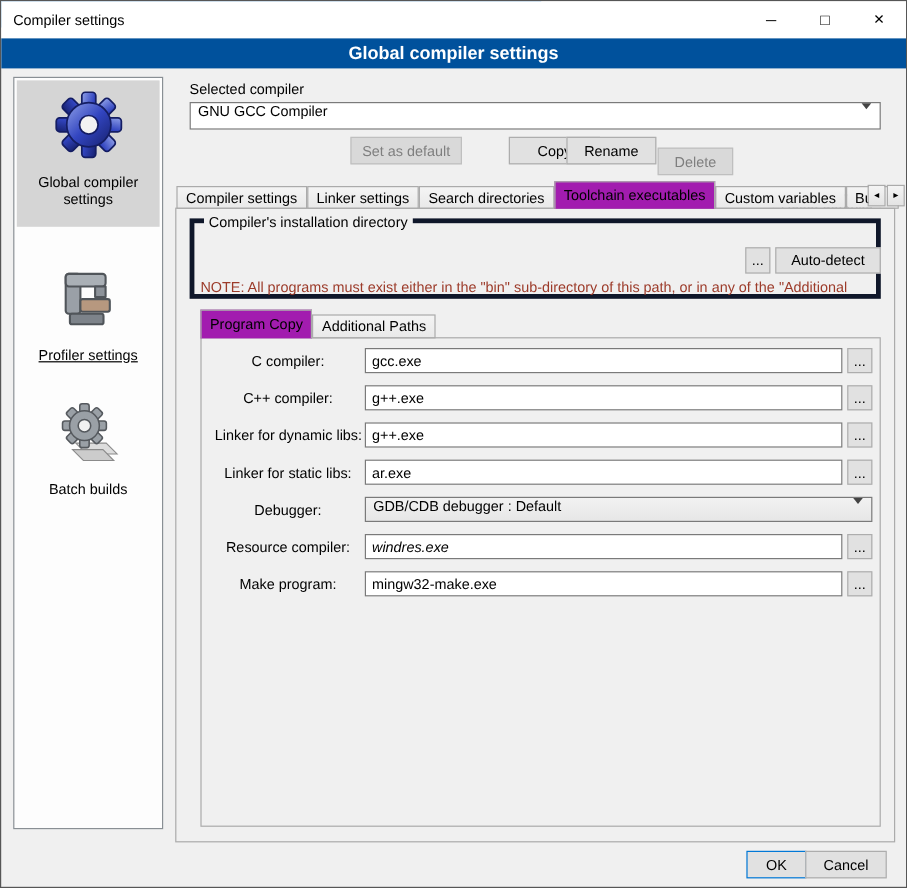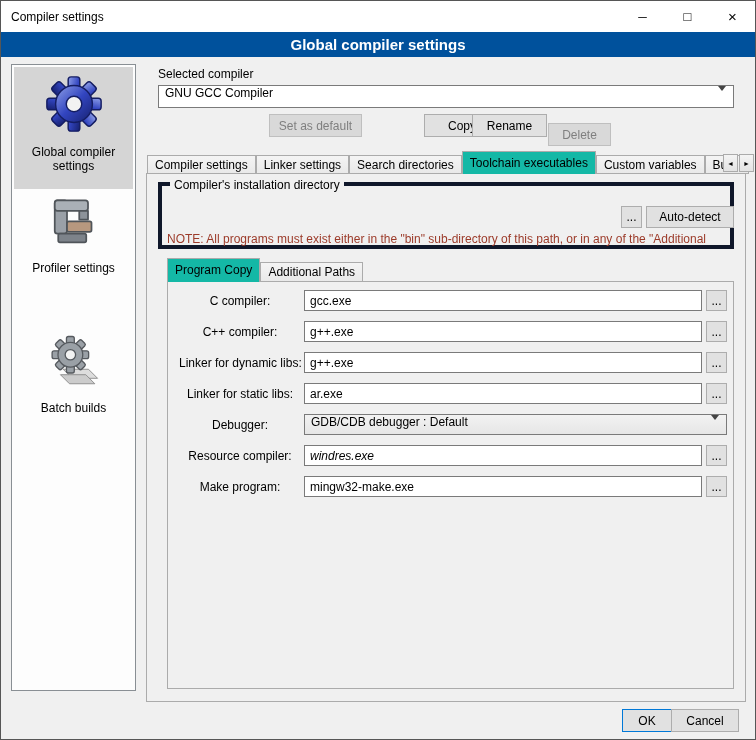--- a/index.html
+++ b/index.html
@@ -37,21 +37,21 @@
   
   .combo { position:absolute; border:1px solid #7a7a7a; background:#fff; display:flex; }
   .combo-text { flex:1; padding-left:6px; white-space:nowrap; overflow:hidden; }
   .combo-arrow { width:0; height:0; border-left:4px solid transparent; border-right:4px solid transparent; border-top:5px solid #444; margin-right:7px; }
   .combo.gray { background:linear-gradient(#f2f2f2,#e6e6e6); }
 
   
   .tabs { position:absolute; display:flex; align-items:flex-end; z-index:5; }
   .main-tabs { left:146px; top:150px; height:23px; }
   .tab { height:19px; line-height:18px; padding:0 7px; background:linear-gradient(#f4f4f4,#e9e9e9); border:1px solid #ababab; white-space:nowrap; cursor:default; }
-  .tab.active { height:23px; line-height:22px; background:#14b8a6; border-bottom:none; z-index:6; }
+  .tab.active { height:23px; line-height:22px; background:#a21caf; border-bottom:none; z-index:6; }
   .tab.clipped { width:44px; overflow:hidden; padding-right:0; }
   .tab-scroll { position:absolute; top:153px; width:15px; height:18px; border:1px solid #ababab; background:linear-gradient(#f4f4f4,#e3e3e3); font-size:7px; display:flex; align-items:center; justify-content:center; z-index:6; }
 
   .sub-tabs { left:166px; top:257px; height:24px; }
   .sub-tabs .tab { height:20px; line-height:19px; }
   .sub-tabs .tab.active { height:24px; line-height:23px; }
 
   
   .panel { position:absolute; left:145px; top:172px; width:600px; height:529px; border:1px solid #ababab; background:#f0f0f0; }
   .subpanel { position:absolute; left:166px; top:280px; width:567px; height:408px; border:1px solid #ababab; background:#f0f0f0; }
@@ -108,21 +108,21 @@
             <rect x="-6" y="-28" width="12" height="56" rx="3" transform="rotate(90)"></rect>
             <rect x="-6" y="-28" width="12" height="56" rx="3" transform="rotate(135)"></rect>
             <circle r="19"></circle>
             <circle r="8" fill="#f2f2f2"></circle>
           </g>
         </svg>
       </span>
       <span class="side-label">Global compiler settings</span>
     </div>
 
-    <div class="side-item" style="top:124px; height:94px;">
+    <div class="side-item" style="top:152px; height:94px;text-decoration:underline;">
       <span class="side-icon">
         <svg viewBox="0 0 64 64" width="56" height="56">
           <g stroke="#50555a" stroke-width="2" stroke-linejoin="round">
             <rect x="10" y="6" width="14" height="38" rx="3" fill="#9aa0a7"></rect>
             <rect x="10" y="6" width="38" height="12" rx="3" fill="#aab0b6"></rect>
             <rect x="38" y="18" width="10" height="10" fill="#8d939a"></rect>
             <rect x="24" y="30" width="28" height="12" rx="2" fill="#b7987f"></rect>
             <rect x="14" y="44" width="32" height="10" rx="2" fill="#7d838a"></rect>
           </g>
         </svg>
@@ -155,21 +155,21 @@
     </div>
   </div>
 
   <div class="flat-label" style="left:157px; top:66px;">Selected compiler</div>
 
   <div class="combo" style="left:157px; top:84px; width:576px; height:23px;">
     <span class="combo-text">GNU GCC Compiler</span>
     <span class="combo-arrow"></span>
   </div>
 
-  <button class="btn" style="left:268px; top:113px; width:93px;" disabled="">Set as default</button>
+  <button class="btn" style="left:291px; top:113px; width:93px;" disabled="">Set as default</button>
   <button class="btn" style="left:394px; top:113px; width:76px;margin-left:29px;">Copy</button>
   <button class="btn" style="left:471px; top:113px; width:75px;">Rename</button>
   <button class="btn" style="left:547px; top:122px; width:63px;" disabled="">Delete</button>
   <button class="btn" style="left:643px; top:113px; width:90px;margin-top:48px;">Reset defaults</button>
 
   <div class="tabs main-tabs">
     <div class="tab">Compiler settings</div>
     <div class="tab">Linker settings</div>
     <div class="tab">Search directories</div>
     <div class="tab active">Toolchain executables</div>

